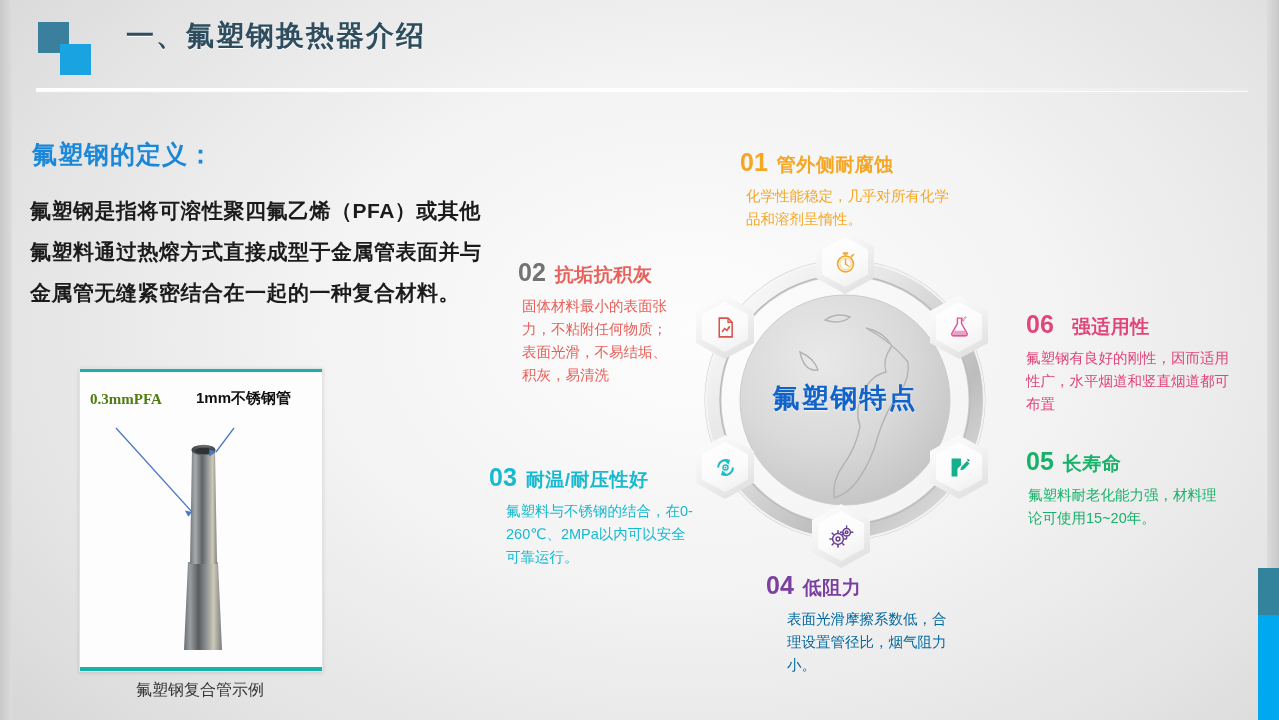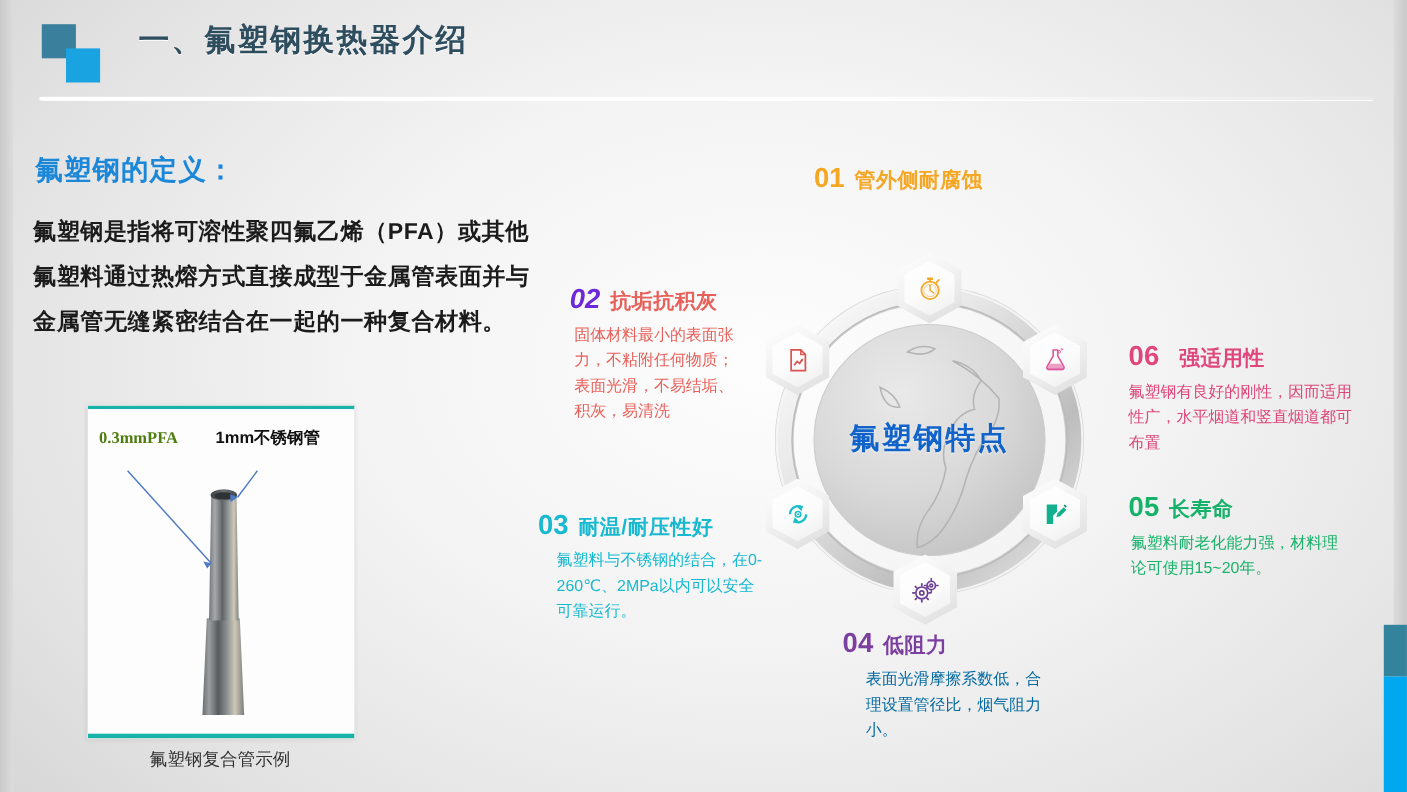--- a/index.html
+++ b/index.html
@@ -290,25 +290,26 @@
           <path d="M16 10.8 l0 2.2 l-2.1 -.6 Z" fill="#d9534f"></path>
         </svg>
       </div>
     </div>
   </div>
 
   <div class="feat" id="feat-01">
     <div class="fhead">
       <span class="fnum" style="color: rgb(245, 166, 35);">01</span><span class="fttl" style="color: rgb(245, 166, 35);">管外侧耐腐蚀</span>
     </div>
+    <div class="fdesc" style="width: 212px; color: rgb(245, 166, 35);">化学性能稳定，几乎对所有化学品和溶剂呈惰性。</div>
   </div>
 
   <div class="feat" id="feat-02">
     <div class="fhead">
-      <span class="fnum" style="color: #6d28d9; font-style: italic;">02</span><span class="fttl" style="color: rgb(232, 96, 90);">抗垢抗积灰</span>
+      <span class="fnum" style="color: #737373;">02</span><span class="fttl" style="color: rgb(232, 96, 90);">抗垢抗积灰</span>
     </div>
     <div class="fdesc" style="width: 152px; color: rgb(232, 96, 90);">固体材料最小的表面张力，不粘附任何物质；表面光滑，不易结垢、积灰，易清洗</div>
   </div>
 
   <div class="feat" id="feat-03">
     <div class="fhead">
       <span class="fnum" style="color: rgb(22, 185, 207);">03</span><span class="fttl" style="color: rgb(22, 185, 207);">耐温/耐压性好</span>
     </div>
     <div class="fdesc" style="width: 190px; color: rgb(22, 185, 207);">氟塑料与不锈钢的结合，在0-260℃、2MPa以内可以安全可靠运行。</div>
   </div>

